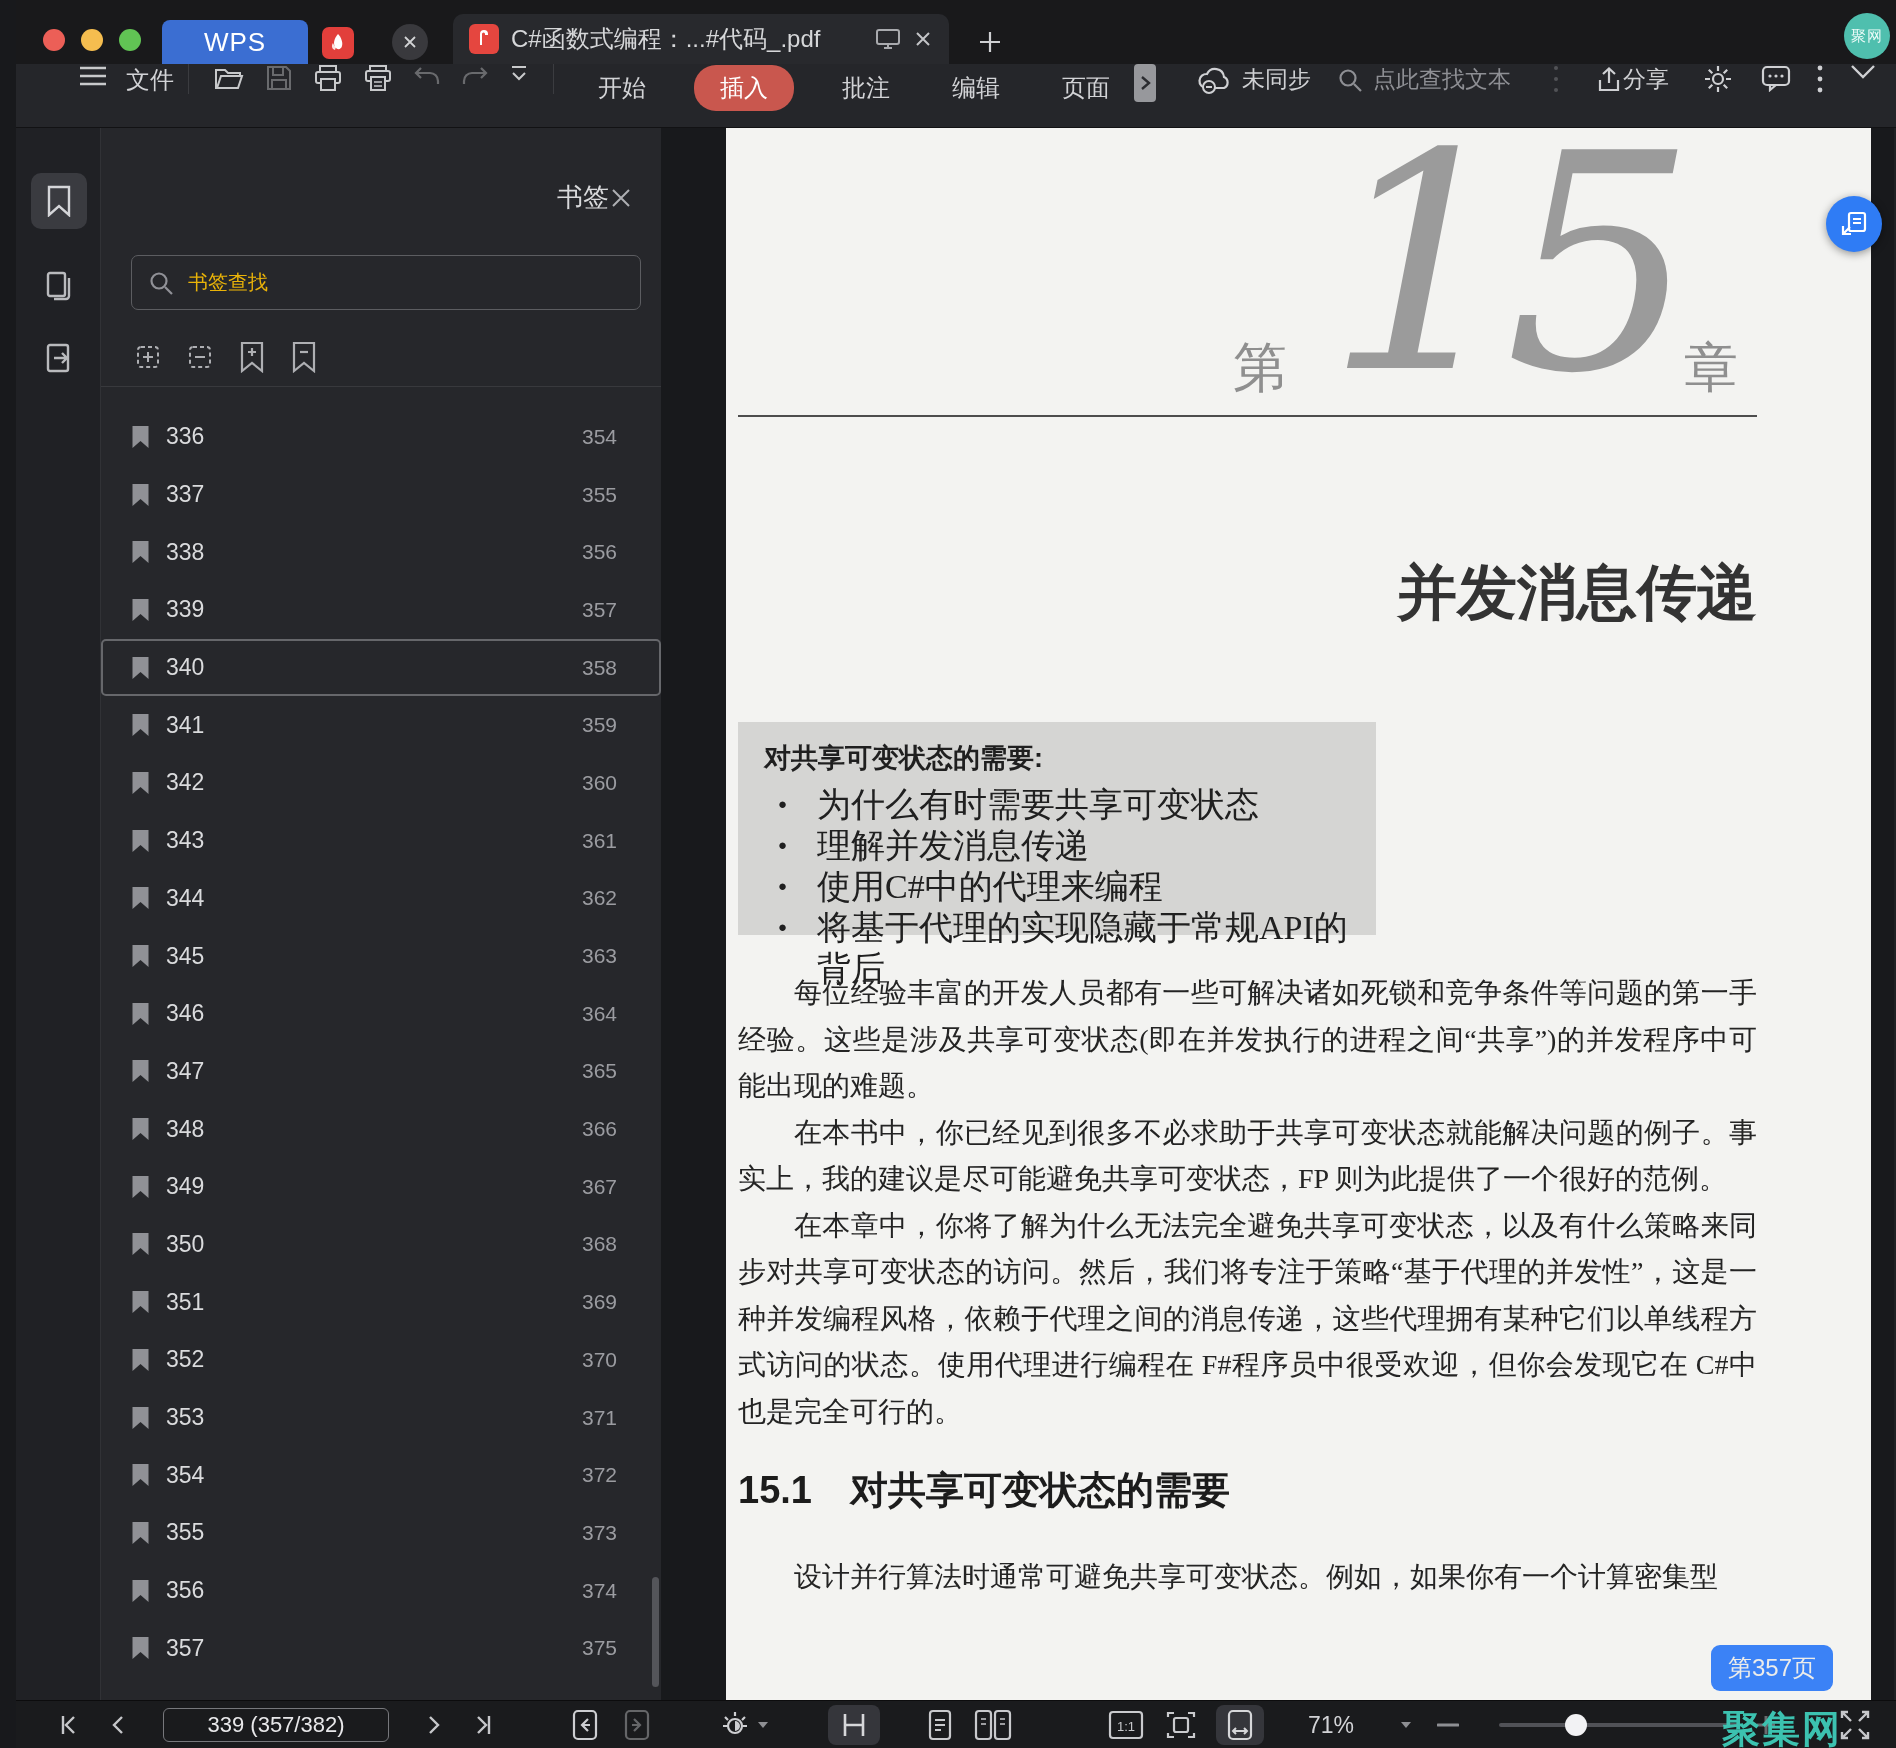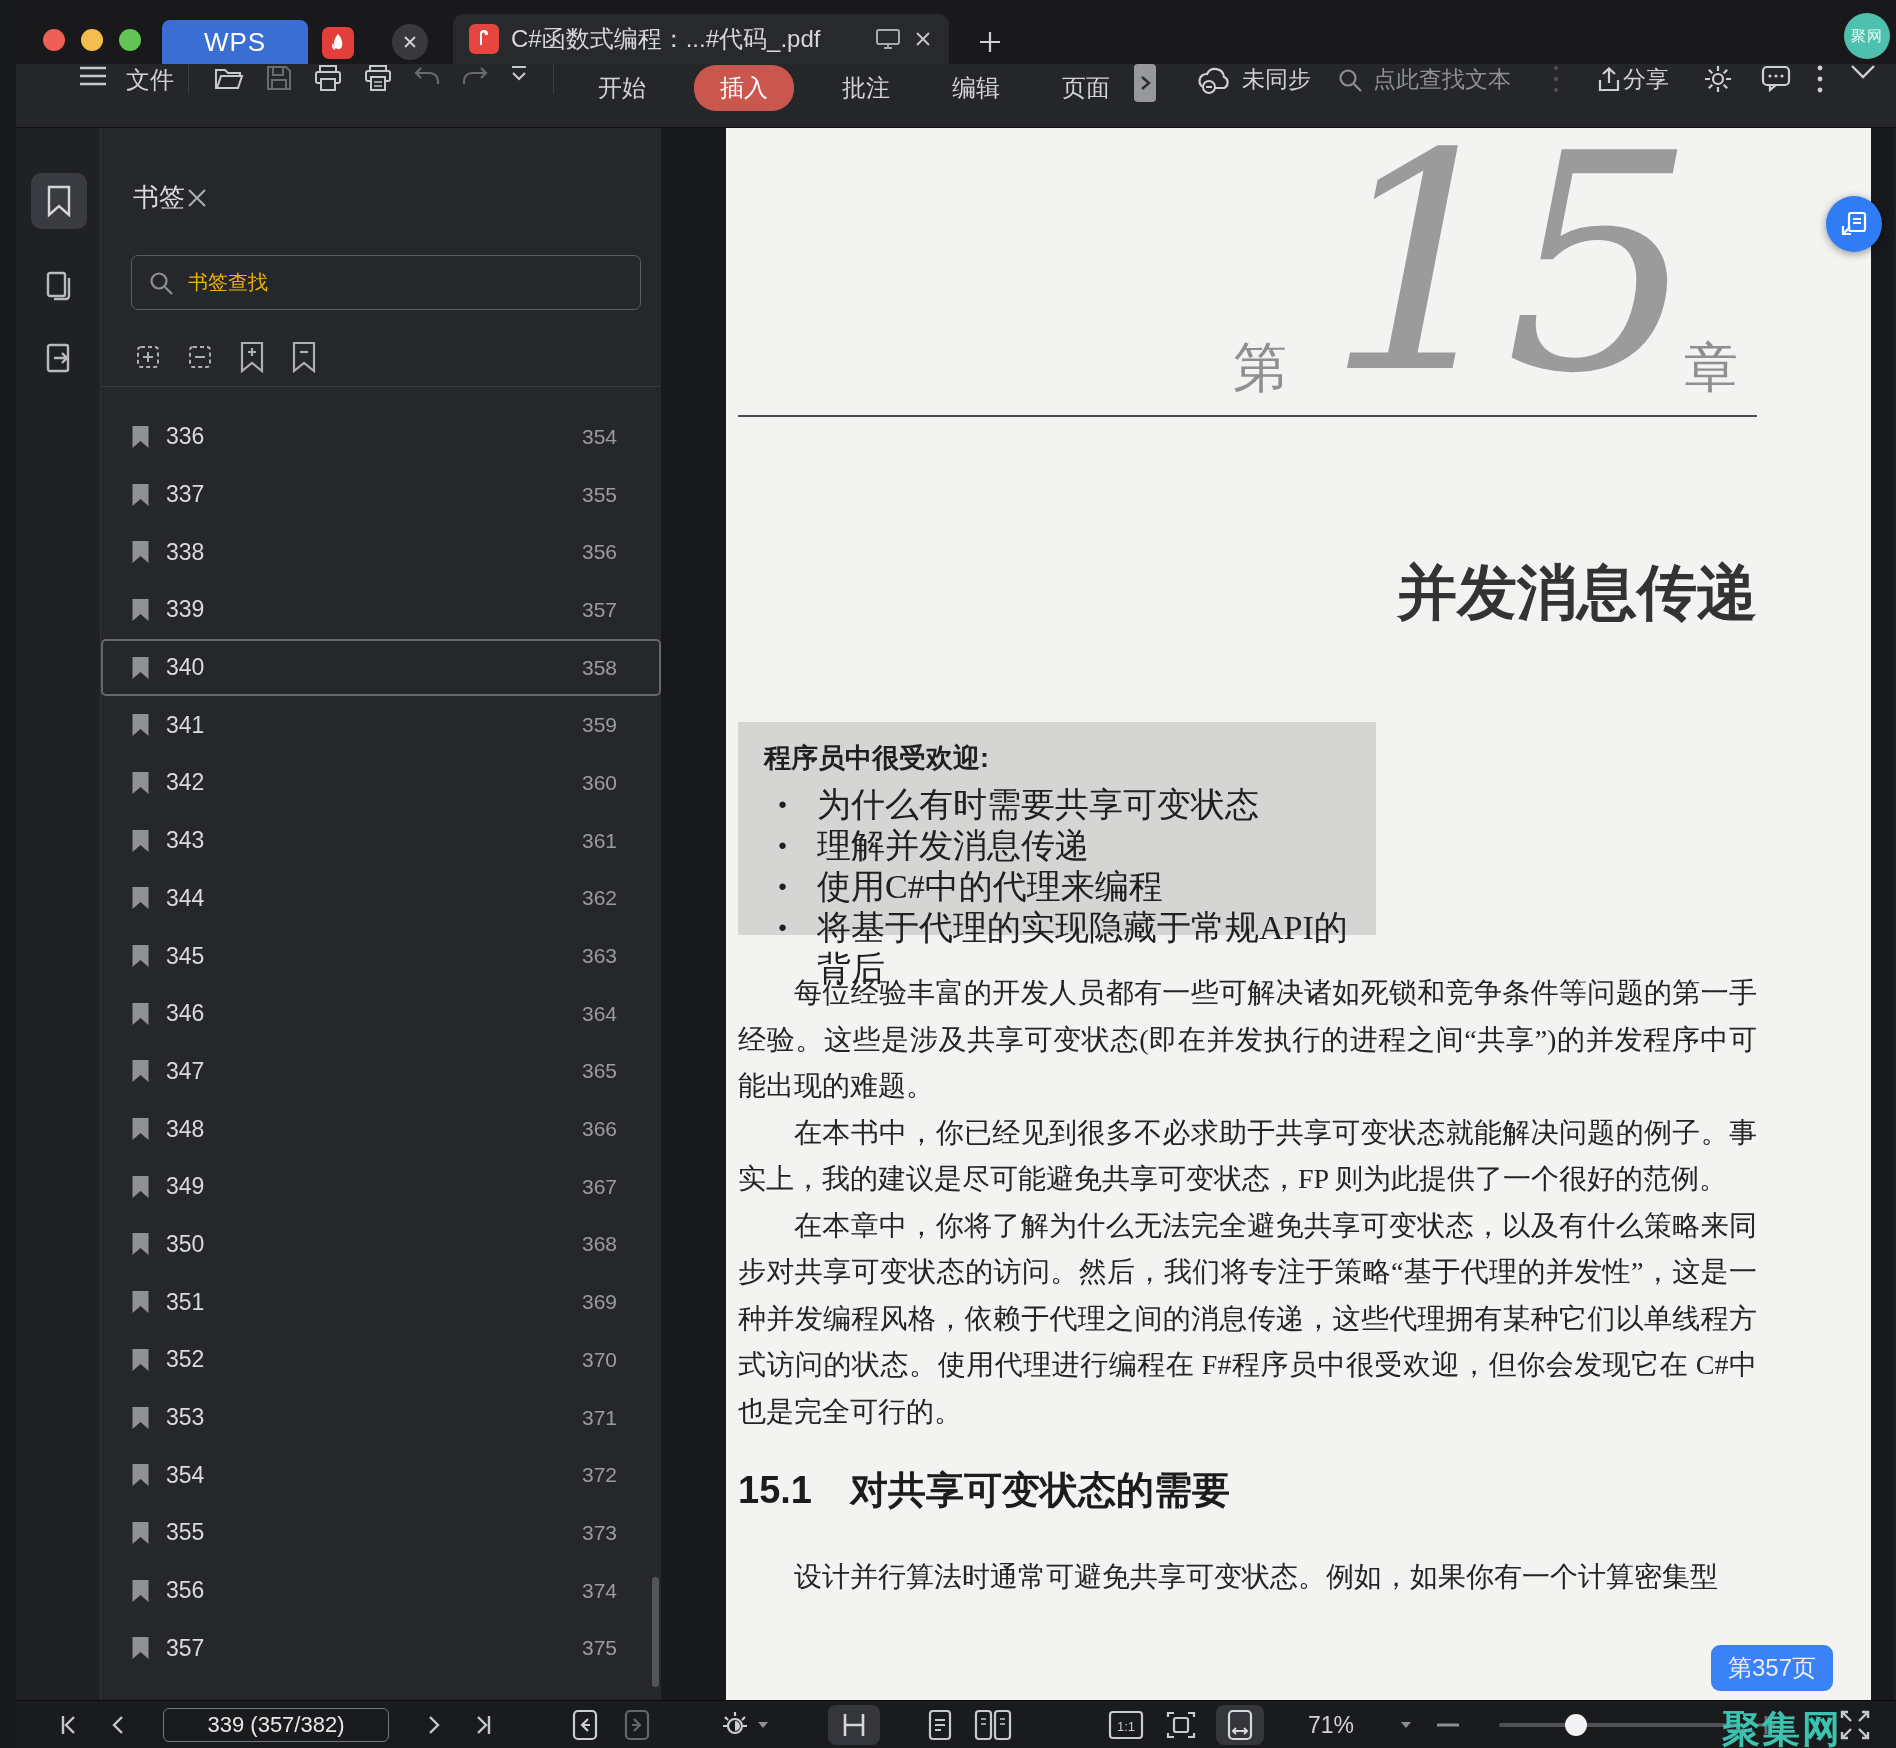--- a/index.html
+++ b/index.html
@@ -40,21 +40,21 @@
   .searchbox { display:flex; align-items:center; gap:10px; color:#8e8f94; font-size:23px; }
   .dim { opacity:.42; }
 
   
   .main { flex:1; display:flex; min-height:0; }
   .rail { width:85px; background:#202125; border-right:1px solid #313236; position:relative; flex:none; }
   .rail-btn { position:absolute; left:15px; width:56px; height:56px; border-radius:10px; display:flex; align-items:center; justify-content:center; }
   .rail-btn.active { background:#3a3b40; }
 
   .panel { width:560px; background:#26272b; position:relative; flex:none; }
-  .panel-header { position:absolute; top:52px; left:32px; right:28px; display:flex; justify-content:flex-start; align-items:center;font-family:Liberation Serif, serif; }
+  .panel-header { position:absolute; top:52px; left:32px; right:28px; display:flex; justify-content:flex-end; align-items:center;font-family:Liberation Serif, serif; }
   .panel-title { color:#d8d9db; font-size:26px; }
   .search-field { position:absolute; top:127px; left:30px; width:510px; height:55px; border:1.5px solid #5c5d61;
     border-radius:7px; display:flex; align-items:center; padding:0 16px; gap:14px; }
   .search-placeholder { color:#eab308; font-size:20px; }
   .bm-tools { position:absolute; top:212px; left:30px; display:flex; gap:18px; align-items:center; }
   .bm-tool { width:34px; height:34px; display:flex; align-items:center; justify-content:center; }
   .panel-divider { position:absolute; top:258px; left:0; right:0; height:1px; background:#38393d; }
   .bm-list { position:absolute; top:280px; left:0; right:0; }
   .bm-row { height:57.7px; display:flex; align-items:center; padding:0 44px 0 30px; }
   .bm-row.selected { outline:2px solid #66676b; outline-offset:-2px; border-radius:5px; }
@@ -534,21 +534,21 @@
 
     <div class="viewer">
       <div class="page">
         <span class="chap-pre">第</span>
         <span class="chap-num">15</span>
         <span class="chap-post">章</span>
         <div class="chap-rule"></div>
         <div class="chap-title">并发消息传递</div>
 
         <div class="graybox">
-          <h3>程序员中很受欢迎:</h3>
+          <h3>对共享可变状态的需要:</h3>
           <ul>
 
           <li>为什么有时需要共享可变状态</li>
               <li>理解并发消息传递</li>
               <li>使用C#中的代理来编程</li>
               <li>将基于代理的实现隐藏于常规API的背后</li>
             </ul>
         </div>
 
         <div class="bodytext">

